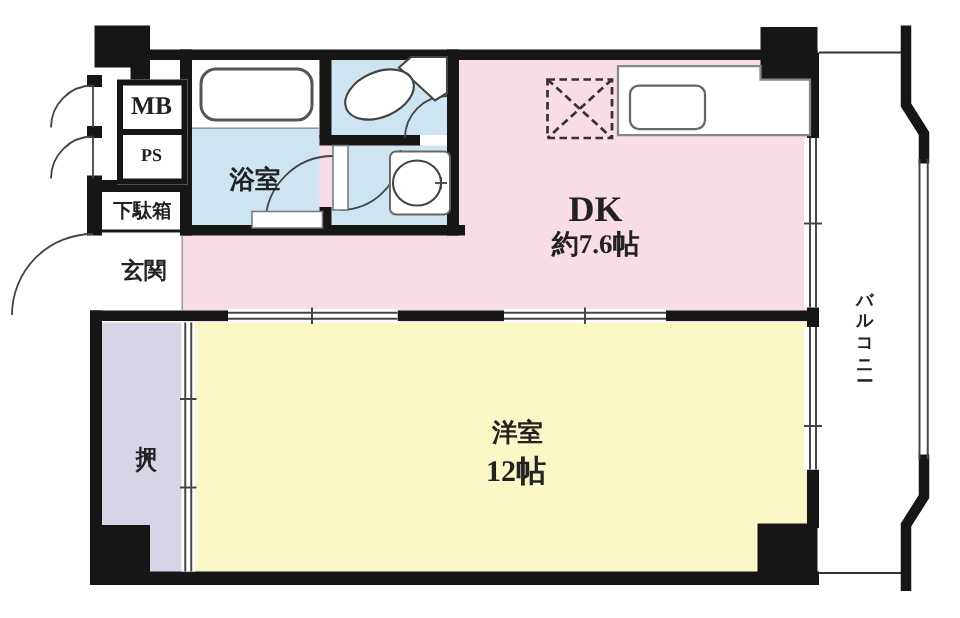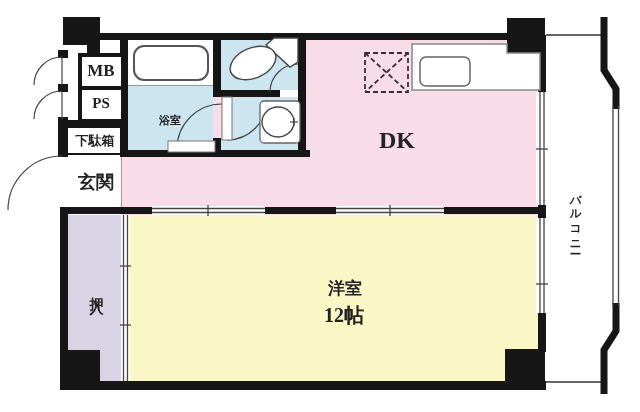--- a/index.html
+++ b/index.html
@@ -151,23 +151,24 @@
     </g>
 
     <g fill="none" stroke="#333" stroke-width="1.8" stroke-dasharray="5 3">
       <rect x="365" y="53" width="43" height="39"></rect>
       <line x1="365" y1="53" x2="408" y2="92"></line>
       <line x1="408" y1="53" x2="365" y2="92"></line>
     </g>
   </svg>
 
   <div class="lbl" style="left:101px; top:71px;  font-size:17px;">MB</div>
-  <div class="lbl" style="left:101px; top:104px; font-size:15px;">PS</div>
+  <div class="lbl" style="left:101px; top:104px; font-size:12px;">PS</div>
   <div class="lbl" style="left:95px;  top:141px; font-size:13px;">下駄箱</div>
-  <div class="lbl" style="left:96px;  top:182px; font-size:18px;">玄関</div>
-  <div class="lbl" style="left:170px; top:120px; font-size:11px;">浴室</div>
+  <div class="lbl" style="left:96px;  top:182px; font-size:15px;">玄関</div>
+  <div class="lbl" style="left:170px; top:120px; font-size:17px;">浴室</div>
   <div class="lbl" style="left:397px; top:141px; font-size:24px;">DK</div>
+  <div class="lbl" style="left:397px; top:163px; font-size:18px;">約7.6帖</div>
   <div class="lbl" style="left:345px; top:289px; font-size:17px;">洋室</div>
   <div class="lbl" style="left:344px; top:315px; font-size:20px;">12帖</div>
   <div class="lbl vlbl" style="left:96px;  top:289px; font-size:14px; letter-spacing:3px;">押入</div>
   <div class="lbl vlbl" style="left:575px; top:218px; font-size:11.5px; letter-spacing:2px;">バルコニー</div>
 
 </div>
 
 </body></html>

